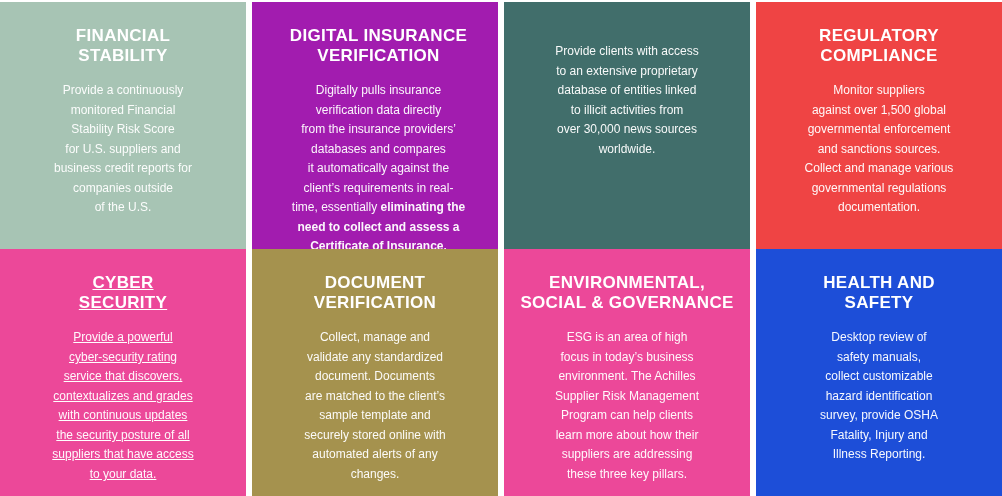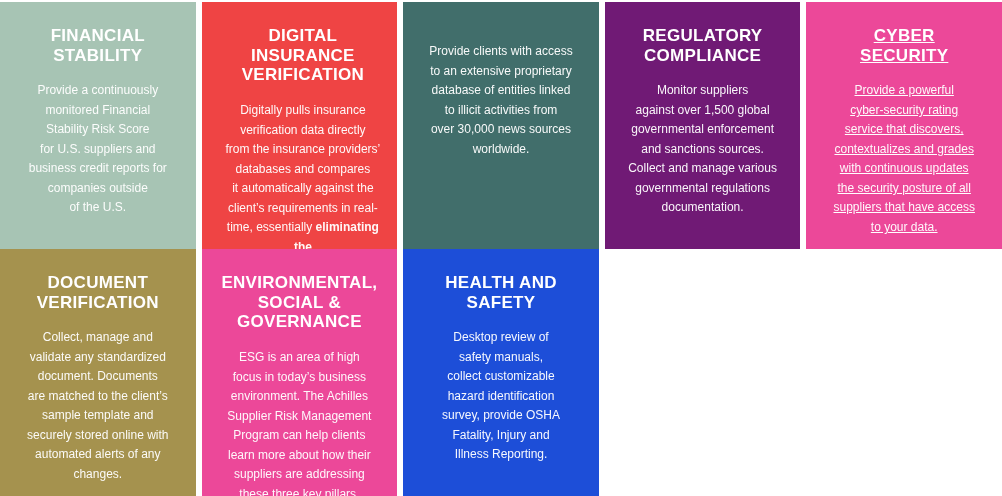--- a/index.html
+++ b/index.html
@@ -8,21 +8,21 @@
     background: #ffffff;
   }
   .page {
     width: 1002px;
     height: 496px;
     background: #ffffff;
     overflow: hidden;
   }
   .grid {
     display: grid;
-    grid-template-columns: repeat(5, 1fr);
+    grid-template-columns: repeat(4, 1fr);
     grid-template-rows: 1fr 1fr;
     column-gap: 6px;
     row-gap: 0;
     width: 100%;
     height: 100%;
     box-sizing: border-box;
     padding-top: 2px;
   }
   .tile {
     box-sizing: border-box;
@@ -66,21 +66,21 @@
 STABILITY</h2>
     <p class="tile-body"><span class="seg">Provide a continuously
 monitored Financial
 Stability Risk Score
 for U.S. suppliers and
 business credit reports for
 companies outside
 of the U.S.</span></p>
   </section>
 
-  <section class="tile" style="background: #ef4444; padding-left: 13px;">
+  <section class="tile" style="background: #a21caf; padding-left: 13px;">
     <h2 class="tile-title">DIGITAL INSURANCE
 VERIFICATION</h2>
     <p class="tile-body"><span class="seg">Digitally pulls insurance
 verification data directly
 from the insurance providers’
 databases and compares
 it automatically against the
 client’s requirements in real-
 time, essentially </span><span class="seg bold">eliminating the
 need to collect and assess a
@@ -89,21 +89,21 @@
 
   <section class="tile" style="background: rgb(65, 110, 107);">
     <p class="tile-body"><span class="seg">Provide clients with access
 to an extensive proprietary
 database of entities linked
 to illicit activities from
 over 30,000 news sources
 worldwide.</span></p>
   </section>
 
-  <section class="tile" style="background: #701a75;">
+  <section class="tile" style="background: #ef4444;">
     <h2 class="tile-title">REGULATORY
 COMPLIANCE</h2>
     <p class="tile-body"><span class="seg">Monitor suppliers
 against over 1,500 global
 governmental enforcement
 and sanctions sources.
 Collect and manage various
 governmental regulations
 documentation.</span></p>
   </section>

